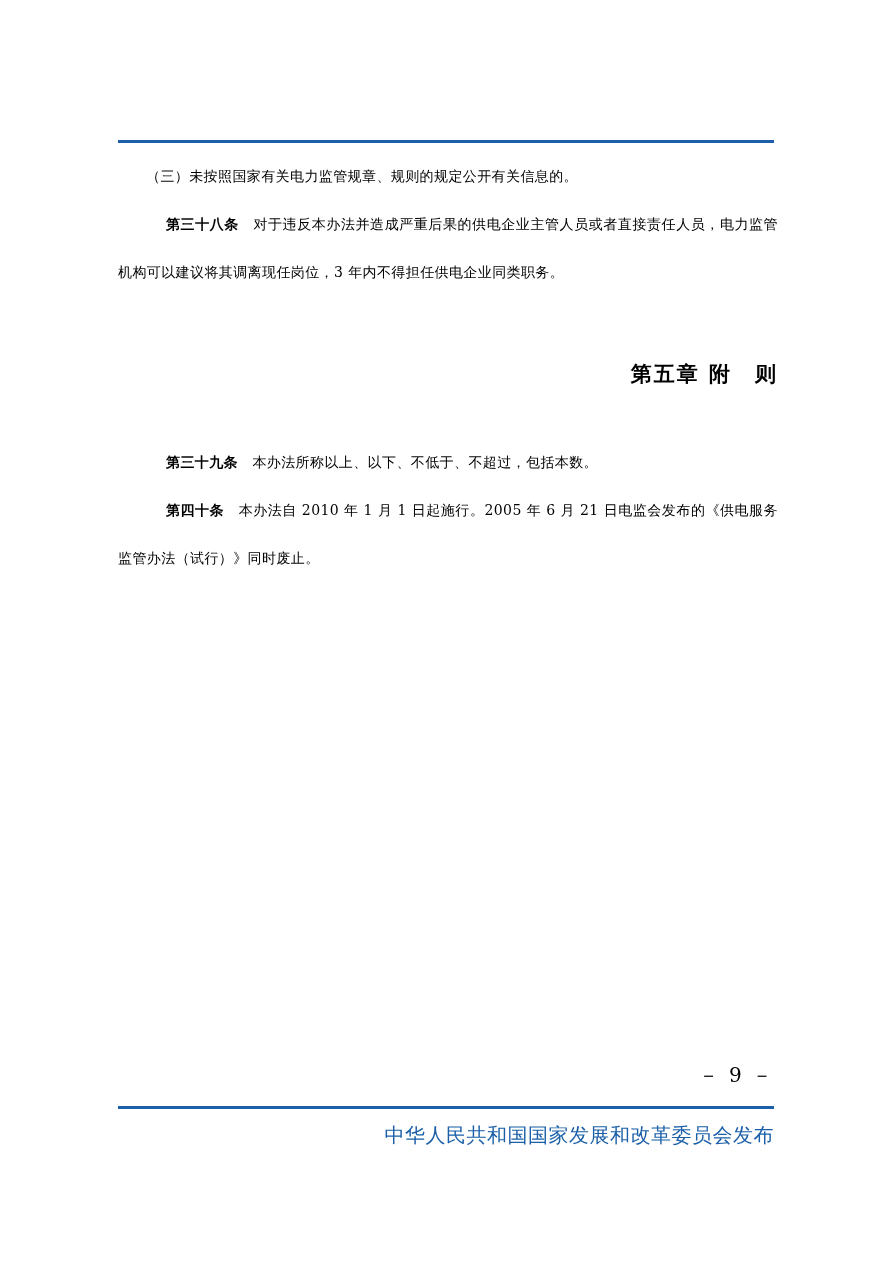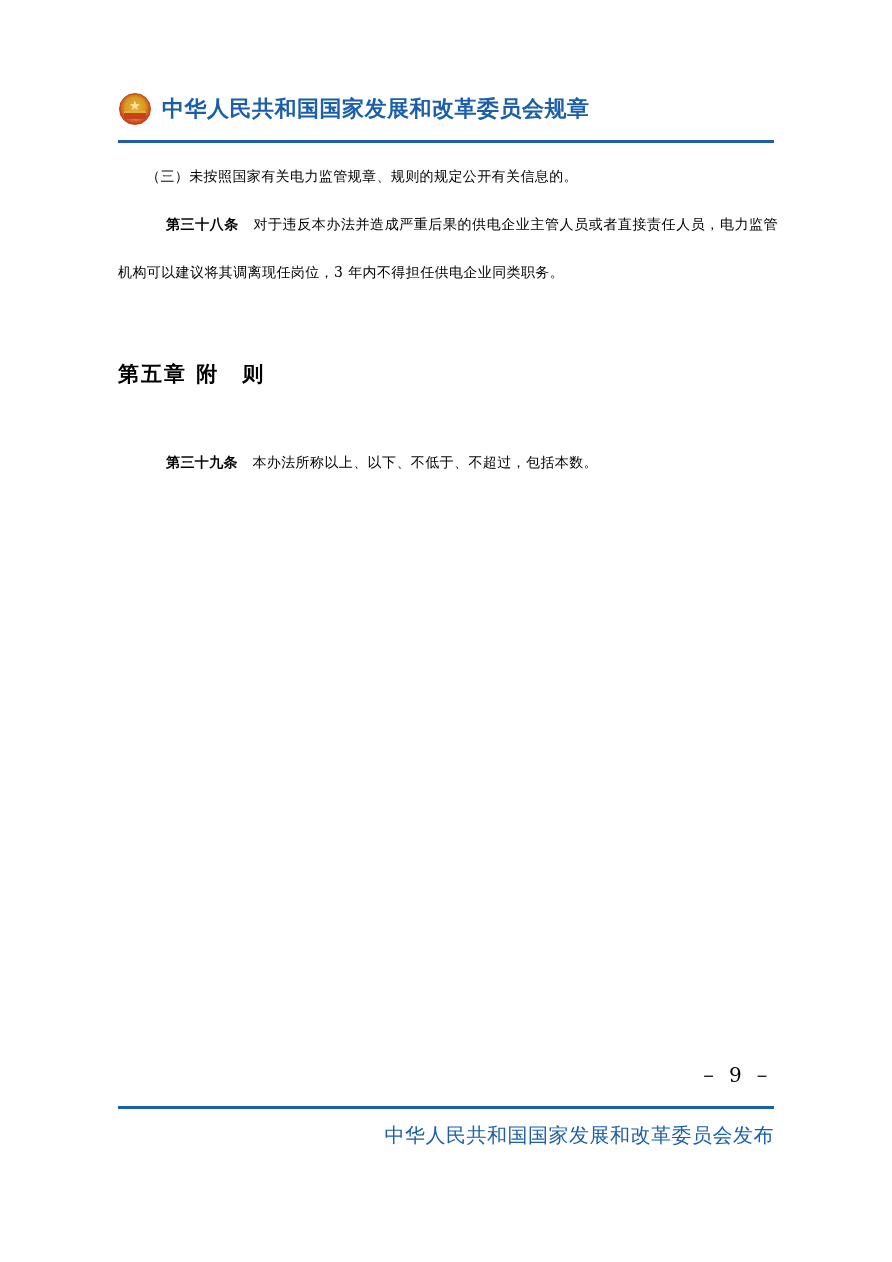--- a/index.html
+++ b/index.html
@@ -114,21 +114,21 @@
     text-justify: inter-ideograph;
     font-family: "DejaVu Serif", "Liberation Serif", serif;
     letter-spacing: 0.4px;
   }
   p.indent {
     text-indent: 2em;
   }
   .chapter {
     margin: 0;
     padding-top: 54px;
-    text-align: left;
+    text-align: right;
     font-size: 21px;
     line-height: 48px;
     font-weight: bold;
     font-family: "DejaVu Sans", "Liberation Sans", sans-serif;
     letter-spacing: 2px;
   }
   .gap {
     height: 40px;
   }
   .art-label {
@@ -160,43 +160,36 @@
     font-size: 20px;
     color: #1a5fa8;
     letter-spacing: 0.5px;
   }
 </style>
 </head>
 <body>
 
 <div class="page">
 
-  <div class="header">
-    <span class="emblem">
-      <span class="disc"></span>
-      <span class="star"></span>
-      <span class="gate"></span>
-    </span>
-    <span class="header-title">中华人民共和国国家发展和改革委员会规章</span>
-  </div>
 
   <div class="rule-top"></div>
 
   <div class="content">
 
     <p class="para indent">（三）未按照国家有关电力监管规章、规则的规定公开有关信息的。</p>
 
     <p class="para indent"><span class="art-label">第三十八条</span>　<span>对于违反本办法并造成严重后果的供电企业主管人员或者直接责任人员，电力监管机构可以建议将其调离现任岗位，3 年内不得担任供电企业同类职务。</span></p>
 
     <p class="chapter">第五章 附　则</p>
 
     <div class="gap"></div>
 
     <p class="para indent"><span class="art-label">第三十九条</span>　<span>本办法所称以上、以下、不低于、不超过，包括本数。</span></p>
 
+    <p class="para indent"><span class="art-label">第四十条</span>　<span>本办法自 2010 年 1 月 1 日起施行。2005 年 6 月 21 日电监会发布的《供电服务监管办法（试行）》同时废止。</span></p>
 
   </div>
 
   <div class="page-number">－ 9 －</div>
   <div class="rule-bottom"></div>
   <div class="footer-text">中华人民共和国国家发展和改革委员会发布</div>
 
 </div>
 
 </body></html>

